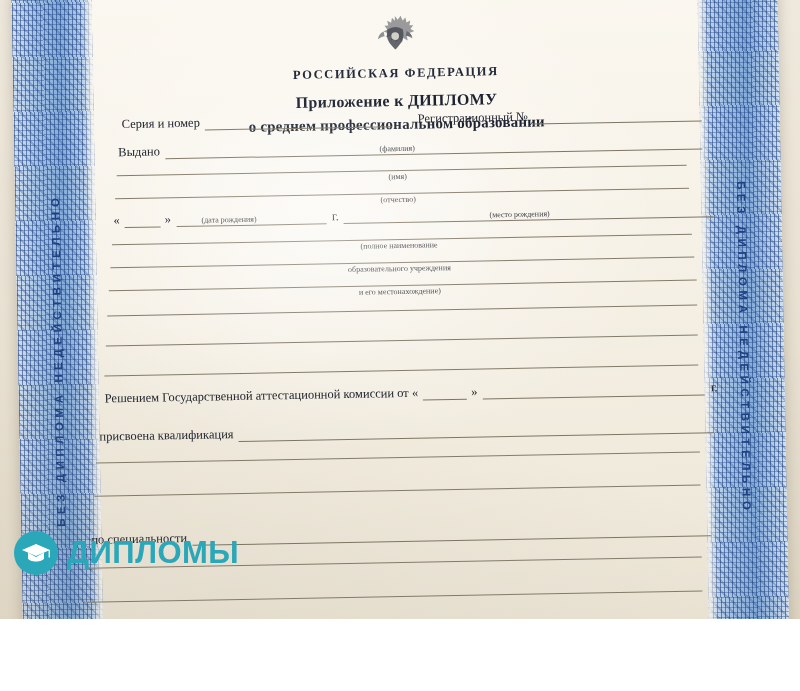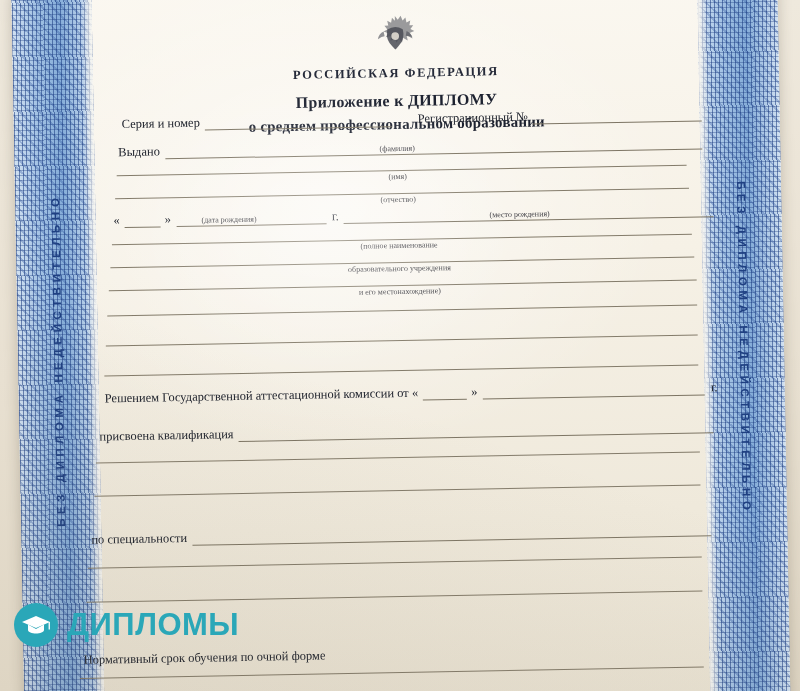--- a/index.html
+++ b/index.html
@@ -10,21 +10,21 @@
   body {
     width: 800px;
     height: 691px;
     overflow: hidden;
     font-family: "Liberation Serif", serif;
   }
 
   #page {
     position: relative;
     width: 800px;
-    height: 691px;
+    height: 619px;
     background: #4c1d95;
     overflow: hidden;
   }
 
   
   .photo-bg {
     position: absolute;
     inset: 0;
     background:
       linear-gradient(180deg, #efe9dd 0%, #e8e0d1 55%, #ded5c3 100%);

